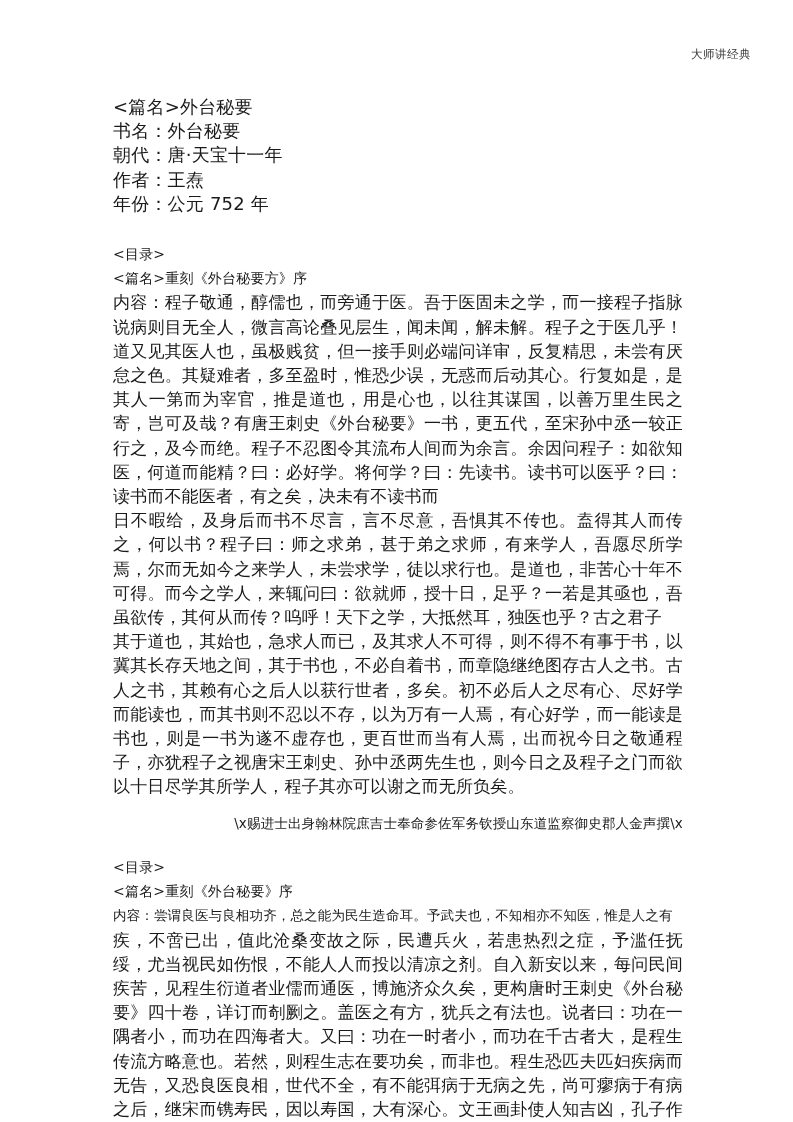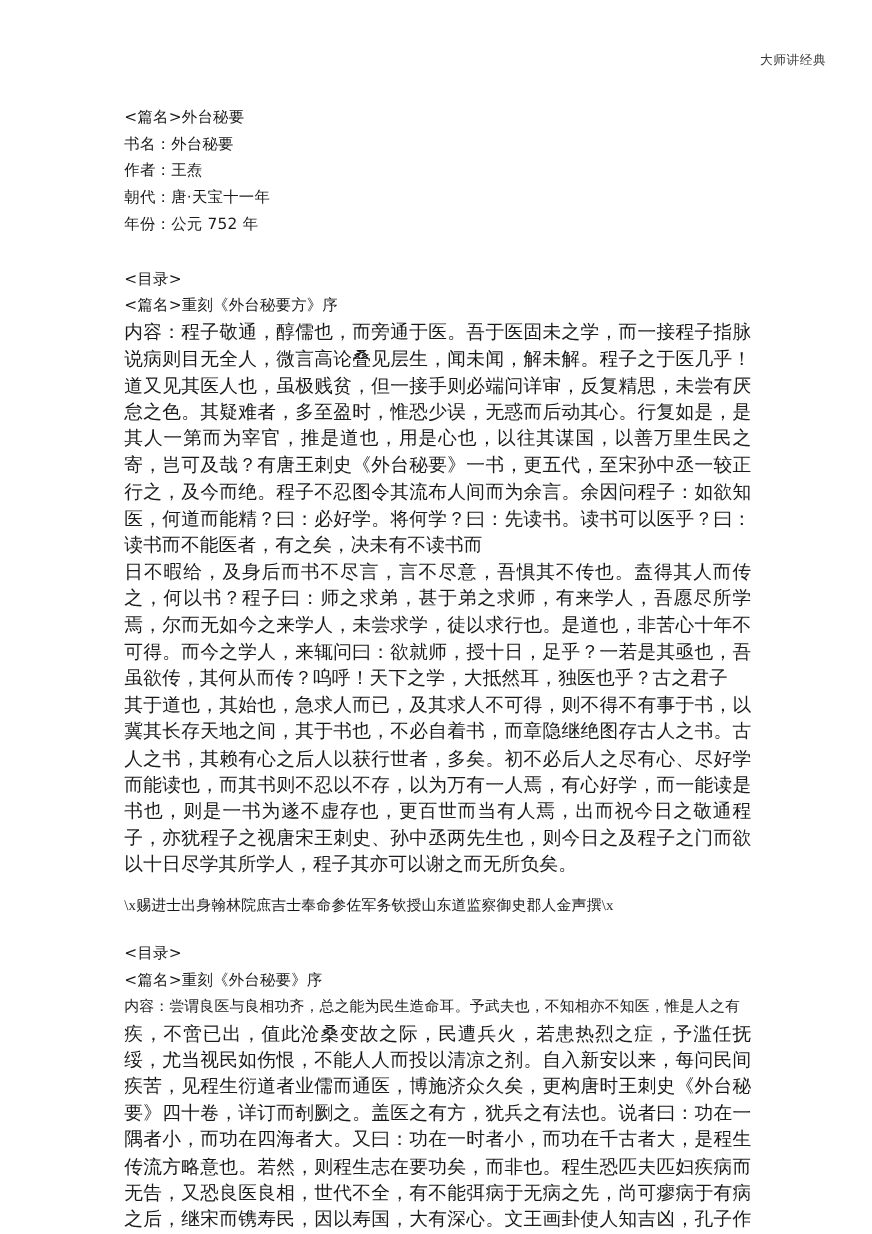--- a/index.html
+++ b/index.html
@@ -37,21 +37,21 @@
   .content {
     position: absolute;
     left: 113px;
     top: 95px;
     width: 570px;
   }
   .meta-block {
     margin: 0 0 0 0;
   }
   .meta-line {
-    font-size: 14px;
+    font-size: 18px;
     line-height: 24.2px;
     white-space: nowrap;
     letter-spacing: 0.2px;
   }
   .spacer-lg { height: 26px; }
   .spacer-md { height: 20px; }
   .spacer-sm { height: 12px; }
 
   .toc-line,
   .title-line {
@@ -74,39 +74,38 @@
     line-height: 24.2px;
     letter-spacing: 0.15px;
     margin: 0;
     text-align: left;
   }
   .signature-line {
     font-size: 13.5px;
     line-height: 24.2px;
     letter-spacing: 0.15px;
     margin: 0;
-    text-align: left;
+    text-align: right;
     white-space: nowrap;
-    font-family: Liberation Serif, serif;
   }
 </style>
 </head>
 <body>
 
 <div class="page">
 
   <div class="page-header">大师讲经典</div>
 
   <div class="content">
 
     <div class="meta-block">
       <div class="meta-line">&lt;篇名&gt;外台秘要</div>
       <div class="meta-line">书名：外台秘要</div>
+      <div class="meta-line">朝代：唐·天宝十一年</div>
       <div class="meta-line">作者：王焘</div>
-      <div class="meta-line">朝代：唐·天宝十一年</div>
       <div class="meta-line">年份：公元 752 年</div>
     </div>
 
     <div class="spacer-lg"></div>
 
     <div>
       <div class="toc-line">&lt;目录&gt;</div>
       <div class="title-line">&lt;篇名&gt;重刻《外台秘要方》序</div>
 
       <p class="body-para">内容：程子敬通，醇儒也，而旁通于医。吾于医固未之学，而一接程子指脉说病则目无全人，微言高论叠见层生，闻未闻，解未解。程子之于医几乎！道又见其医人也，虽极贱贫，但一接手则必端问详审，反复精思，未尝有厌怠之色。其疑难者，多至盈时，惟恐少误，无惑而后动其心。行复如是，是其人一第而为宰官，推是道也，用是心也，以往其谋国，以善万里生民之寄，岂可及哉？有唐王刺史《外台秘要》一书，更五代，至宋孙中丞一较正行之，及今而绝。程子不忍图令其流布人间而为余言。余因问程子：如欲知医，何道而能精？曰：必好学。将何学？曰：先读书。读书可以医乎？曰：读书而不能医者，有之矣，决未有不读书而</p>

